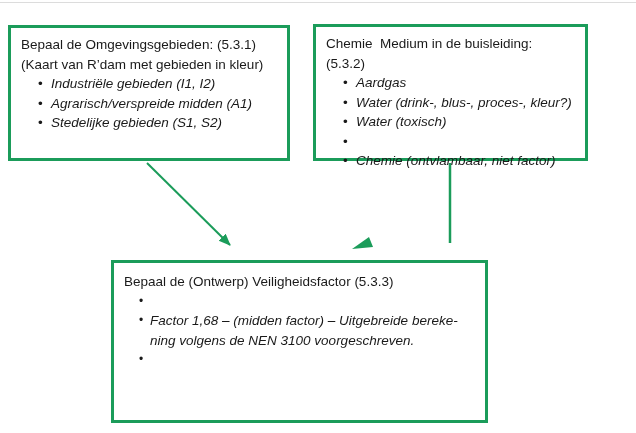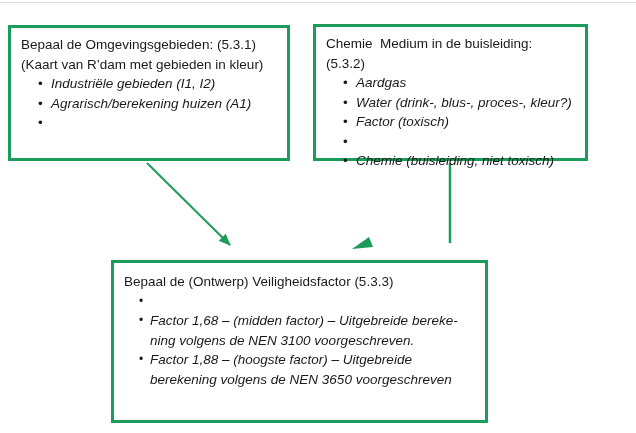--- a/index.html
+++ b/index.html
@@ -69,65 +69,64 @@
   <div class="box" id="box-omgevingsgebieden">
     <div class="box-title">Bepaal de Omgevingsgebieden: (5.3.1)
 (Kaart van R’dam met gebieden in kleur)</div>
     <div class="bullets">
       <div class="bullet-row">
         <span class="bullet-marker">•</span>
         <span class="bullet-text">Industriële gebieden (I1, I2)</span>
       </div>
       <div class="bullet-row">
         <span class="bullet-marker">•</span>
-        <span class="bullet-text">Agrarisch/berekening huizen (A1)</span>
+        <span class="bullet-text">Agrarisch/verspreide midden (A1)</span>
       </div>
       <div class="bullet-row">
         <span class="bullet-marker">•</span>
+        <span class="bullet-text">Stedelijke gebieden (S1, S2)</span>
       </div>
     </div>
   </div>
 
   <div class="box" id="box-medium">
     <div class="box-title">Chemie  Medium in de buisleiding:  (5.3.2)</div>
     <div class="bullets">
       <div class="bullet-row">
         <span class="bullet-marker">•</span>
         <span class="bullet-text">Aardgas</span>
       </div>
       <div class="bullet-row">
         <span class="bullet-marker">•</span>
         <span class="bullet-text">Water (drink-, blus-, proces-, kleur?)</span>
       </div>
       <div class="bullet-row">
         <span class="bullet-marker">•</span>
-        <span class="bullet-text">Factor (toxisch)</span>
+        <span class="bullet-text">Water (toxisch)</span>
       </div>
       <div class="bullet-row">
         <span class="bullet-marker">•</span>
       </div>
       <div class="bullet-row">
         <span class="bullet-marker">•</span>
-        <span class="bullet-text">Chemie (buisleiding, niet toxisch)</span>
+        <span class="bullet-text">Chemie (ontvlambaar, niet factor)</span>
       </div>
     </div>
   </div>
 
   <div class="box" id="box-veiligheidsfactor">
     <div class="box-title">Bepaal de (Ontwerp) Veiligheidsfactor (5.3.3)</div>
     <div class="bullets">
       <div class="bullet-row">
         <span class="bullet-marker">•</span>
       </div>
       <div class="bullet-row">
         <span class="bullet-marker">•</span>
         <span class="bullet-text">Factor 1,68 – (midden factor) – Uitgebreide bereke-
 ning volgens de NEN 3100 voorgeschreven.</span>
       </div>
       <div class="bullet-row">
         <span class="bullet-marker">•</span>
-        <span class="bullet-text">Factor 1,88 – (hoogste factor) – Uitgebreide
-berekening volgens de NEN 3650 voorgeschreven</span>
       </div>
     </div>
   </div>
 
 </div>
 
 </body></html>

